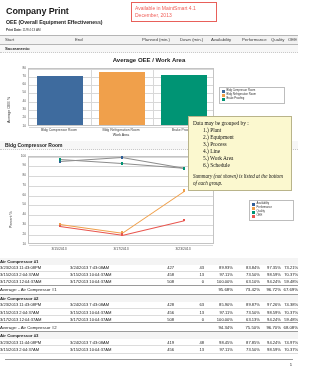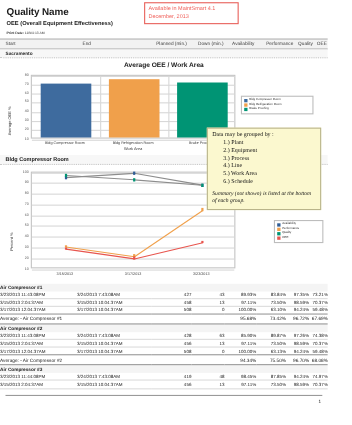--- a/index.html
+++ b/index.html
@@ -87,21 +87,21 @@
   .pct{text-align:right;}
   .footer-line{border-top:0.6px solid #9a9a9a;margin:5px 5px 0 5px;}
   .pageno{text-align:right;font-size:4.2px;padding:2px 6px 0 0;color:#222;}
 </style>
 </head>
 <body>
 
 <div class="page">
 
   <div class="hdr">
-    <div class="co-name">Quality Name</div>
+    <div class="co-name">Company Print</div>
     <div class="rpt-name">OEE (Overall Equipment Effectiveness)</div>
     <div class="printdate">
       <span class="lbl">Print Date:</span>
       <span>11/9/4:13 AM</span>
     </div>
     <div class="callout-avail">
       <div>Available in MaintSmart 4.1</div>
       <div>December, 2013</div>
     </div>
   </div>

